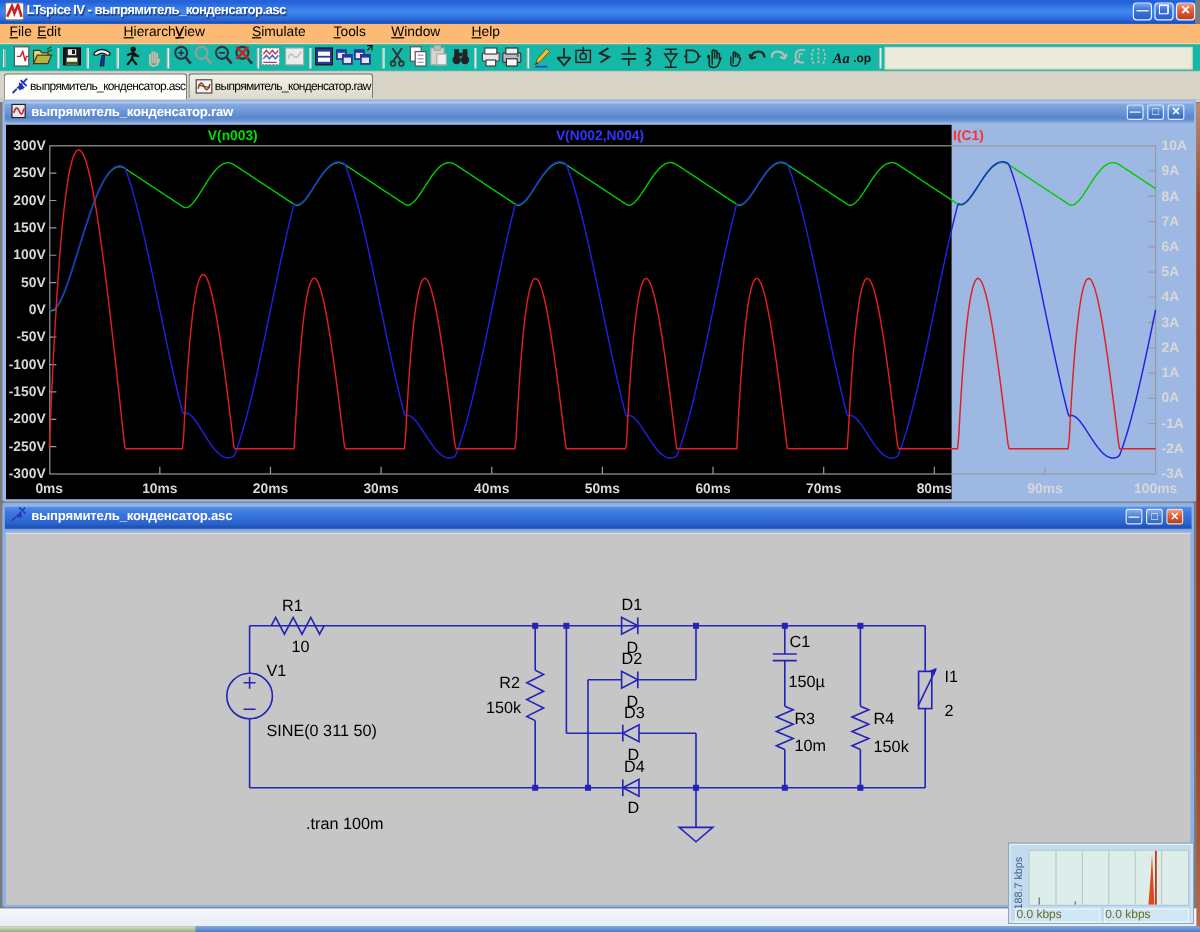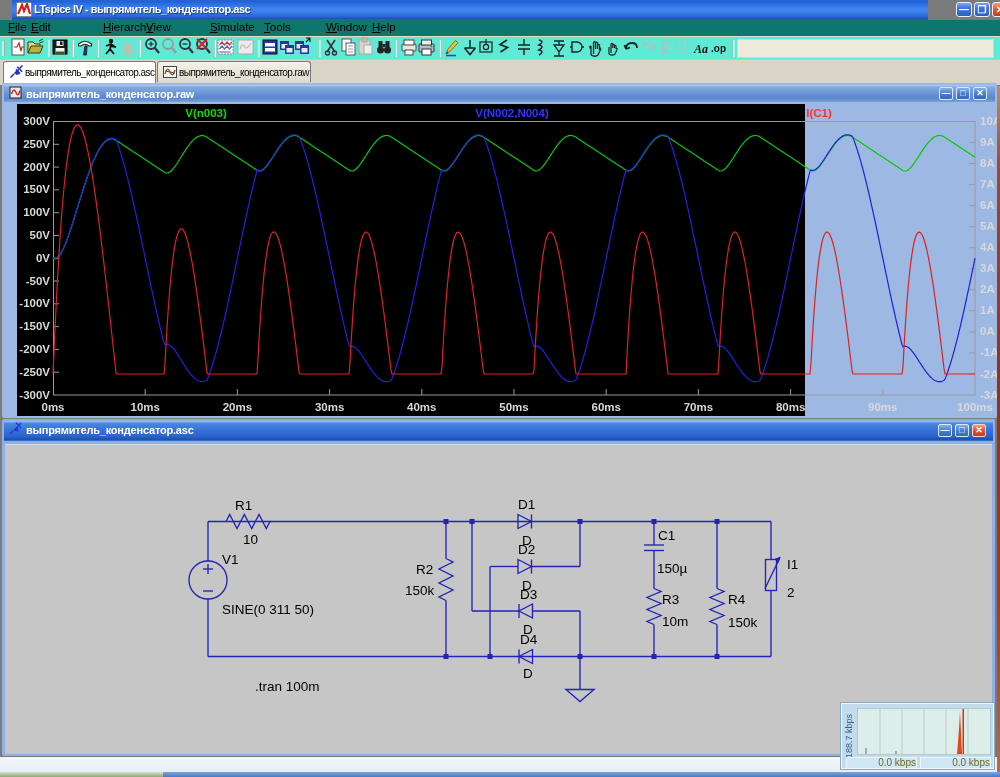--- a/index.html
+++ b/index.html
@@ -1,79 +1,79 @@
 <!DOCTYPE html>
 <html><head><meta charset="utf-8">
 <style>
 *{margin:0;padding:0;box-sizing:border-box}
 html,body{width:1000px;height:777px;overflow:hidden;font-family:"Liberation Sans",sans-serif}
 #app{position:relative;width:1000px;height:777px;background:#7b7b7b;overflow:hidden}
-#title{position:absolute;left:12px;top:0;width:916px;height:20px;
+#title{position:absolute;left:0;top:0;width:996px;height:20px;
  background:linear-gradient(180deg,#2964d2 0%,#2160d8 6%,#3f86ee 45%,#3a80ea 60%,#2b67d8 82%,#1c4fb8 94%,#2e64c8 100%);
  color:#fff;font-weight:bold;font-size:11px}
 #title .txt{position:absolute;left:22px;top:3px;letter-spacing:-0.5px;text-shadow:1px 1px 1px #1a3a7a}
 #ticon{position:absolute;left:4px;top:2px;width:16px;height:15px;background:#fff;border:1px solid #888;border-radius:2px}
 .tbtn{position:absolute;top:2px;width:16px;height:15px;border-radius:3px;border:1px solid #eaf2ff;
  background:linear-gradient(180deg,#7aa7ef 0%,#3b74dd 40%,#2a5fc8 100%);color:#fff;font-size:10px;
  text-align:center;line-height:13px;font-weight:bold}
 #btn-close{background:linear-gradient(180deg,#f0a080 0%,#e25b33 45%,#c43c18 100%)}
-#menu{position:absolute;left:0;top:20px;width:1000px;height:17px;background:#0f766e;font-size:11.5px;color:#000;border-bottom:1px solid #e0ddd0}
+#menu{position:absolute;left:0;top:20px;width:1000px;height:17px;background:#fdba74;font-size:11.5px;color:#000;border-bottom:1px solid #e0ddd0}
 #menu span{position:absolute;top:1px}
 #menu u{text-decoration:underline}
-#toolbar{position:absolute;left:0;top:37px;width:1000px;height:23px;background:#5eead4;border-bottom:1px solid #c9c6b8}
+#toolbar{position:absolute;left:0;top:37px;width:1000px;height:23px;background:#14b8a6;border-bottom:1px solid #c9c6b8}
 #tabs{position:absolute;left:0;top:60px;width:1000px;height:23px;background:#d8d5c8}
 .tab{position:absolute;top:1px;height:21px;font-size:10px;letter-spacing:-0.55px;color:#000;border:1px solid #7a7a7a;border-bottom:none;
  border-radius:3px 3px 0 0;padding:5px 1px 0 21px;white-space:nowrap;overflow:hidden}
 #tab1{left:3px;width:153px;background:#fdfdfa;z-index:2;height:22px}
 #tab2{left:157px;width:154px;background:linear-gradient(180deg,#f4f2e8,#dddacc)}
 #tabpane{position:absolute;left:0;top:23px;width:1000px;height:2px;background:#d8d5c8}
 
 .frame{position:absolute;background:#9db8e2;border-radius:2px}
 .wtitle{position:absolute;color:#fff;font-weight:bold;font-size:11px;border-radius:2px 2px 0 0}
 .wtitle .wt{position:absolute;left:22px;top:3px;letter-spacing:-0.2px}
 .wicon{position:absolute;left:5px;top:1px;width:14px;height:14px}
 .wbtn{position:absolute;width:14px;height:13px;border-radius:2px;border:1px solid #dce9fb;
  background:linear-gradient(180deg,#87b0e8 0%,#4a7fd0 50%,#3568bc 100%);color:#fff;font-size:9px;font-weight:bold;
  text-align:center;line-height:11px}
 .wbtn.close{background:linear-gradient(180deg,#f0a080 0%,#e25b33 45%,#c43c18 100%);border-color:#f5d5c5}
 #rawframe{left:2px;top:83px;width:995px;height:335px}
 #rawtitle{left:4px;top:85px;width:991px;height:17px;background:linear-gradient(180deg,#b8d0ee 0%,#84a9e0 12%,#6b96d6 48%,#5a86cc 78%,#7aa2d8 100%)}
-#rawbody{position:absolute;left:17px;top:103.5px;width:788px;height:312px;background:#000}
+#rawbody{position:absolute;left:5px;top:103.5px;width:788px;height:312px;background:#000}
 #ascframe{left:2px;top:419px;width:993px;height:337px;background:#8fb0e4}
 #asctitle{left:4px;top:421px;width:989px;height:20px;background:linear-gradient(180deg,#9ec4f2 0%,#4a86e2 12%,#3672da 45%,#2a62cc 78%,#1d4fb5 92%,#4276c6 100%)}
 #ascbody{position:absolute;left:5px;top:443.5px;width:987px;height:310px;background:#c6c6c6;border-top:1px solid #dedede}
 #status{position:absolute;left:0;top:757px;width:1000px;height:15px;background:linear-gradient(180deg,#f4f7fb,#e8eef6)}
 #taskl{position:absolute;left:0;top:772px;width:163px;height:5px;background:linear-gradient(180deg,#d7e2c8,#8fa87a)}
 #taskr{position:absolute;left:163px;top:772px;width:837px;height:5px;background:linear-gradient(180deg,#7fa5dd,#487ac8)}
 #net{position:absolute;left:841px;top:703px;width:153px;height:66px;background:#c2dcee;border:1px solid #f2f8fc;outline:1px solid #8aa8c0;font-size:11px}
 #netgraph{position:absolute;left:15px;top:4px;width:134px;height:47px;background:#ddeeea;border:1px solid #b0c8d4}
 #netlbl{position:absolute;left:-21px;top:21px;width:56px;font-size:9px;color:#3c5c8e;transform:rotate(-90deg)}
-.netf{position:absolute;top:53px;height:12px;background:#cfe7f4;border:1px solid #eef6fa;color:#6a6a20;text-align:right;font-size:10px;line-height:10px}
+.netf{position:absolute;top:53px;height:12px;background:#cfe7f4;border:1px solid #eef6fa;color:#6a6a20;text-align:left;font-size:10px;line-height:10px}
 #rededge{position:absolute;right:0;top:86px;width:3px;height:686px;background:linear-gradient(180deg,#c08a70 0%,#a04828 12%,#93301c 45%,#a03a20 75%,#b86a4a 100%)}
 </style></head><body>
 <div id="app">
 <div id="title">
  <div id="ticon"><svg width="14" height="13" viewBox="0 0 14 13">
           <rect x="0" y="0" width="14" height="13" fill="#fff"></rect>
           <path d="M1 11 L5 2 L7 8 L10 1 L13 11" stroke="#cc2222" stroke-width="2.2" fill="none"></path>
         </svg></div>
  <div class="txt">LTspice IV - выпрямитель_конденсатор.asc</div>
  <div class="tbtn" style="left:944px">—</div>
  <div class="tbtn" style="left:962px">❐</div>
  <div class="tbtn" id="btn-close" style="left:980px">✕</div>
 </div>
 <div id="menu">
  <span style="left:8px"><u>F</u>ile</span>
  <span style="left:31px"><u>E</u>dit</span>
  <span style="left:103px"><u>H</u>ierarchy</span>
  <span style="left:146px"><u>V</u>iew</span>
  <span style="left:210px"><u>S</u>imulate</span>
- <span style="left:264px"><u>T</u>ools</span>
+ <span style="left:278px"><u>T</u>ools</span>
  <span style="left:326px"><u>W</u>indow</span>
- <span style="left:372px"><u>H</u>elp</span>
+ <span style="left:393px"><u>H</u>elp</span>
 </div>
 <div id="toolbar"><svg width="1000" height="23" viewBox="0 0 1000 23">
         <line x1="3" y1="4" x2="3" y2="19" stroke="#fff" stroke-width="1"></line>
         <line x1="4.5" y1="4" x2="4.5" y2="19" stroke="#b0ad9e" stroke-width="1"></line>
         <g transform="translate(11,0)">
           <rect x="1" y="2" width="12" height="16" fill="#fff" stroke="#555"></rect>
           <path d="M3 10 h3 l2-4 2 8 1-4 h2" stroke="#cc2222" stroke-width="1.2" fill="none"></path>
         </g>
         <g transform="translate(27,0)">
           <path d="M1 16 V5 h5 l2 2 h5 v3" fill="#e8d878" stroke="#3a3a10"></path>

